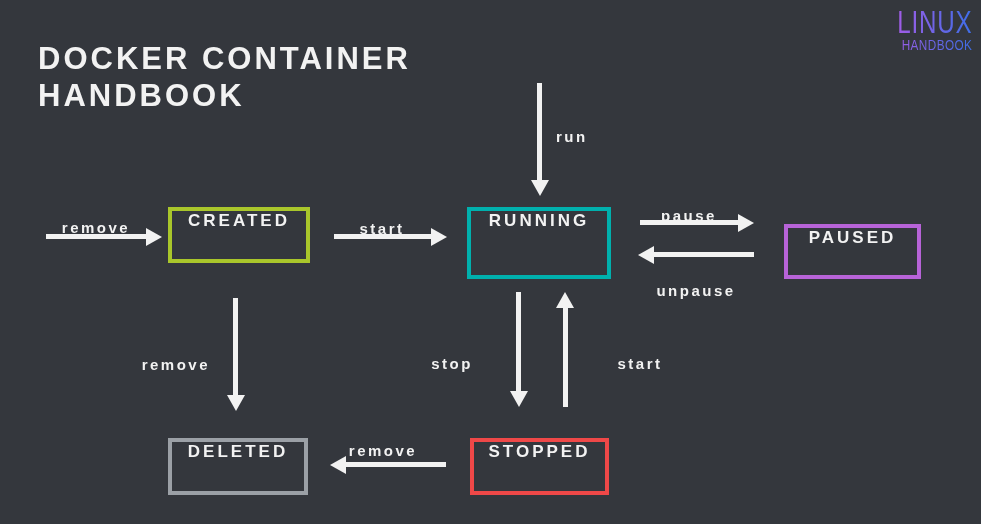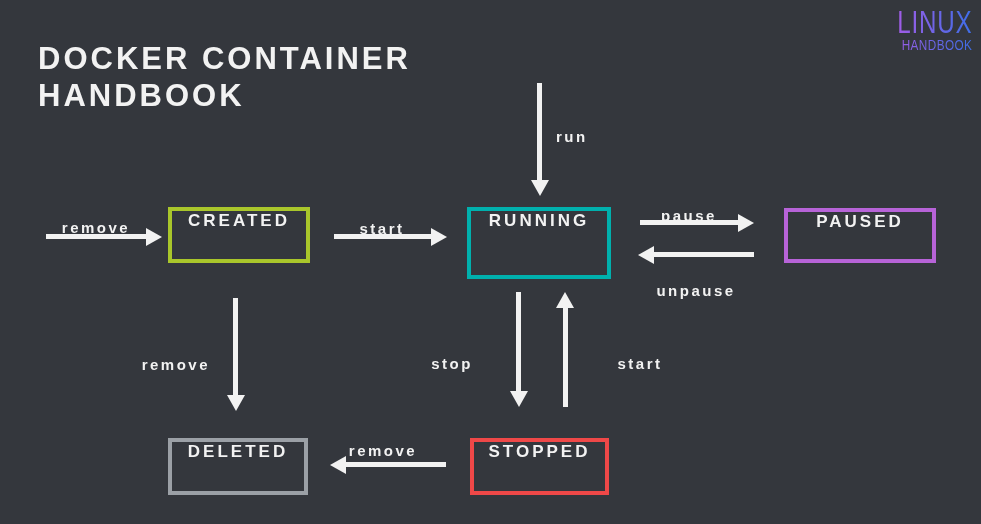--- a/index.html
+++ b/index.html
@@ -42,21 +42,21 @@
   .logo-line2{font-size:14px;line-height:14px;letter-spacing:0.5px;transform:scaleX(0.84);}
   .state-box{
     position:absolute;
     border:4px solid #b91c1c;
     display:flex;align-items:flex-start;justify-content:center;
     color:var(--text);
     font-size:17px;font-weight:700;letter-spacing:3px;
   }
   .box-created{left:168px;top:207px;width:142px;height:56px;}
   .box-running{left:467px;top:207px;width:144px;height:72px;}
-  .box-paused{left:784px;top:208px;width:152px;height:55px;}
+  .box-paused{left:784px;top:224px;width:137px;height:55px;}
   .box-stopped{left:470px;top:438px;width:139px;height:57px;}
   .box-deleted{left:168px;top:438px;width:140px;height:57px;}
   .edge-label{
     position:absolute;
     color:var(--text);
     font-size:15px;font-weight:700;letter-spacing:2.5px;
     text-align:center;
     margin-top:16px;
   }
   .aline{position:absolute;background:var(--arrow);}

